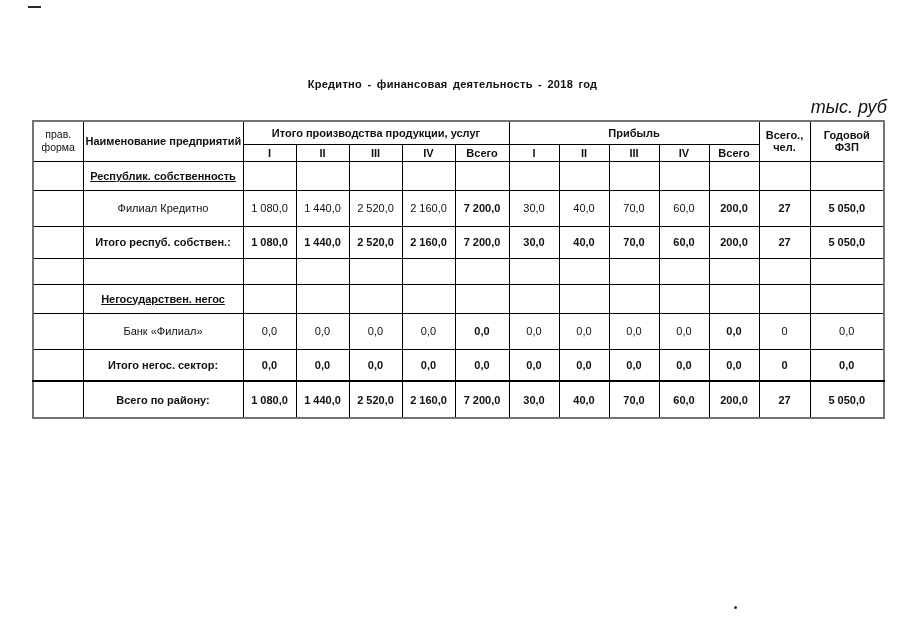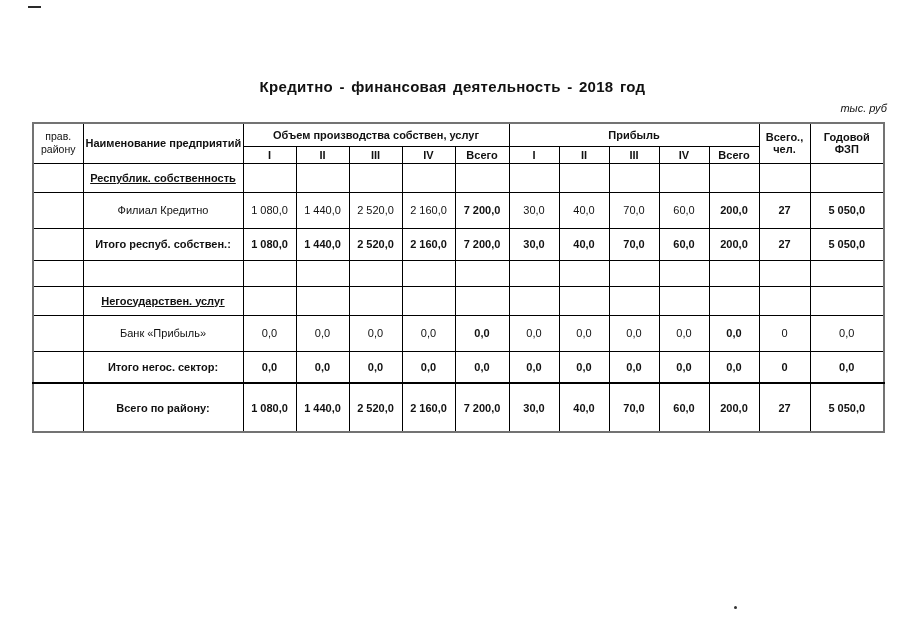--- a/index.html
+++ b/index.html
@@ -13,30 +13,30 @@
     position: relative;
     overflow: hidden;
   }
   .page { position: absolute; inset: 0; }
 
   .title {
     margin-top: 78px;
     width: 905px;
     text-align: center;
     font-weight: bold;
-    font-size: 15px;
+    font-size: 11px;
     letter-spacing: 0.3px;
     word-spacing: 2px;
   }
   .units {
     width: 851px;
-    margin: 7px 0 8px 36px;
+    margin: 7px 0 2px 36px;
     text-align: right;
     font-style: italic;
-    font-size: 11px;
+    font-size: 18px;
   }
 
   table.report {
     margin-left: 32px;
     width: 851px;
     border-collapse: collapse;
     table-layout: fixed;
     border: 2px solid #737373;
   }
   th, td {
@@ -54,21 +54,21 @@
   tr.qrow th { height: 17px; }
 
   td.col-name { font-size: 11px; }
   .section-heading { font-weight: bold; text-decoration: underline; }
   .b { font-weight: bold; }
 
   tr.row-section { height: 29px; }
   tr.row-data    { height: 36px; }
   tr.row-total   { height: 32px; }
   tr.row-empty   { height: 26px; }
-  tr.row-grand   { height: 49px; }
+  tr.row-grand   { height: 37px; }
   tr.row-grand td { border-top: 2px solid #000; }
 
   .artifact-tick {
     position: absolute;
     left: 28px; top: 6px;
     width: 13px; height: 2px;
     background: #2a2a2a;
   }
   .artifact-dot {
     position: absolute;
@@ -101,24 +101,24 @@
         <col style="width:50px">
         <col style="width:50px">
         <col style="width:50px">
       <col style="width:51px">
         <col style="width:74px">
     </colgroup>
     <thead>
       <tr class="hrow1">
         <th rowspan="2" class="col-form-h">
           <div>прав.</div>
-          <div>району</div>
+          <div>форма</div>
         </th>
         <th rowspan="2">Наименование предприятий</th>
-        <th colspan="5">Объем производства собствен, услуг</th>
+        <th colspan="5">Итого производства продукции, услуг</th>
         <th colspan="5">Прибыль</th>
         <th rowspan="2">
           <div>Всего.,</div>
           <div>чел.</div>
         </th>
         <th rowspan="2">
           <div>Годовой</div>
           <div>ФЗП</div>
         </th>
       </tr>
@@ -195,37 +195,37 @@
           <td class="num"></td>
           <td class="num"></td>
           <td class="num"></td>
           <td class="num"></td>
           <td class="num"></td>
           <td class="num"></td>
           <td class="num"></td>
         </tr>
         <tr class="row-section">
           <td class="col-form"></td>
-          <td class="col-name section-heading">Негосударствен. услуг</td>
+          <td class="col-name section-heading">Негосударствен. негос</td>
           <td class="num"></td>
           <td class="num"></td>
           <td class="num"></td>
           <td class="num"></td>
           <td class="num"></td>
           <td class="num"></td>
           <td class="num"></td>
           <td class="num"></td>
           <td class="num"></td>
           <td class="num"></td>
           <td class="num"></td>
           <td class="num"></td>
         </tr>
         <tr class="row-data">
           <td class="col-form"></td>
-          <td class="col-name">Банк «Прибыль»</td>
+          <td class="col-name">Банк «Филиал»</td>
           <td class="num">0,0</td>
           <td class="num">0,0</td>
           <td class="num">0,0</td>
           <td class="num">0,0</td>
           <td class="num b">0,0</td>
           <td class="num">0,0</td>
           <td class="num">0,0</td>
           <td class="num">0,0</td>
           <td class="num">0,0</td>
           <td class="num b">0,0</td>

